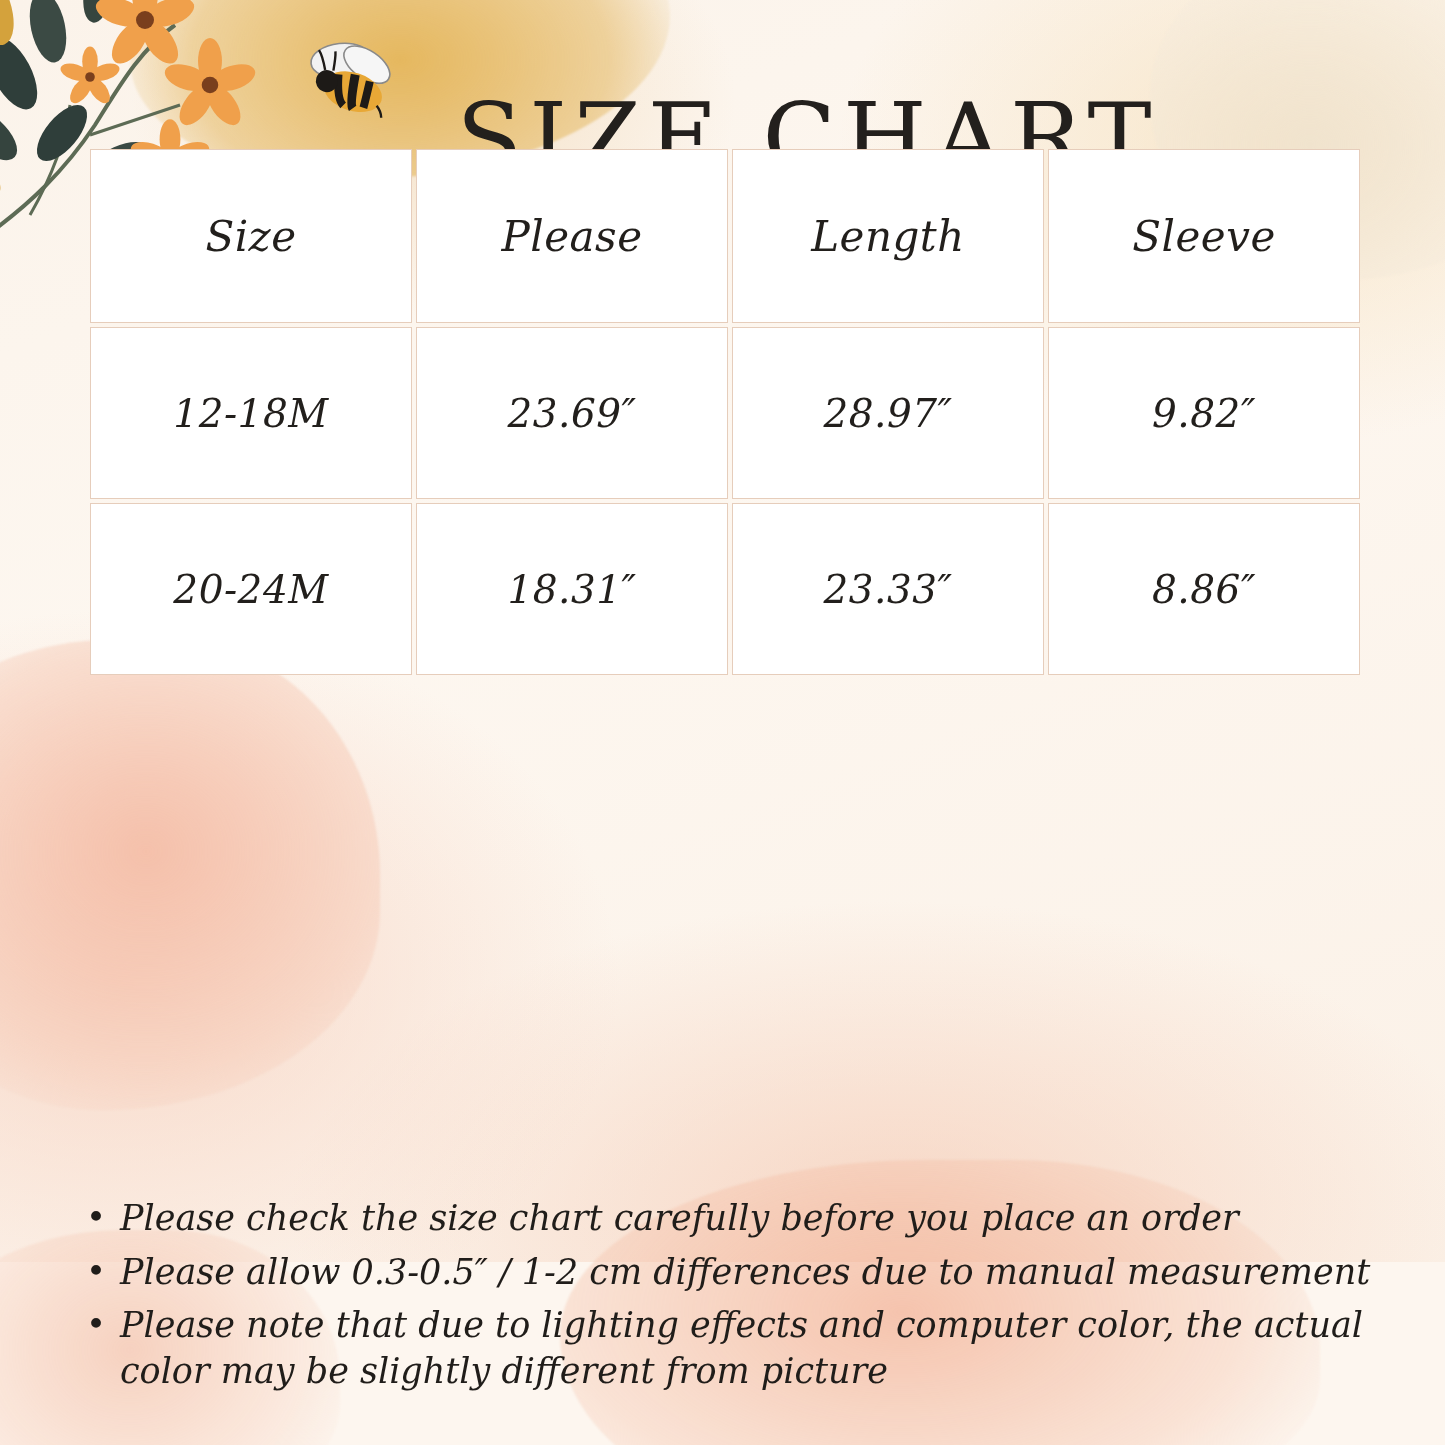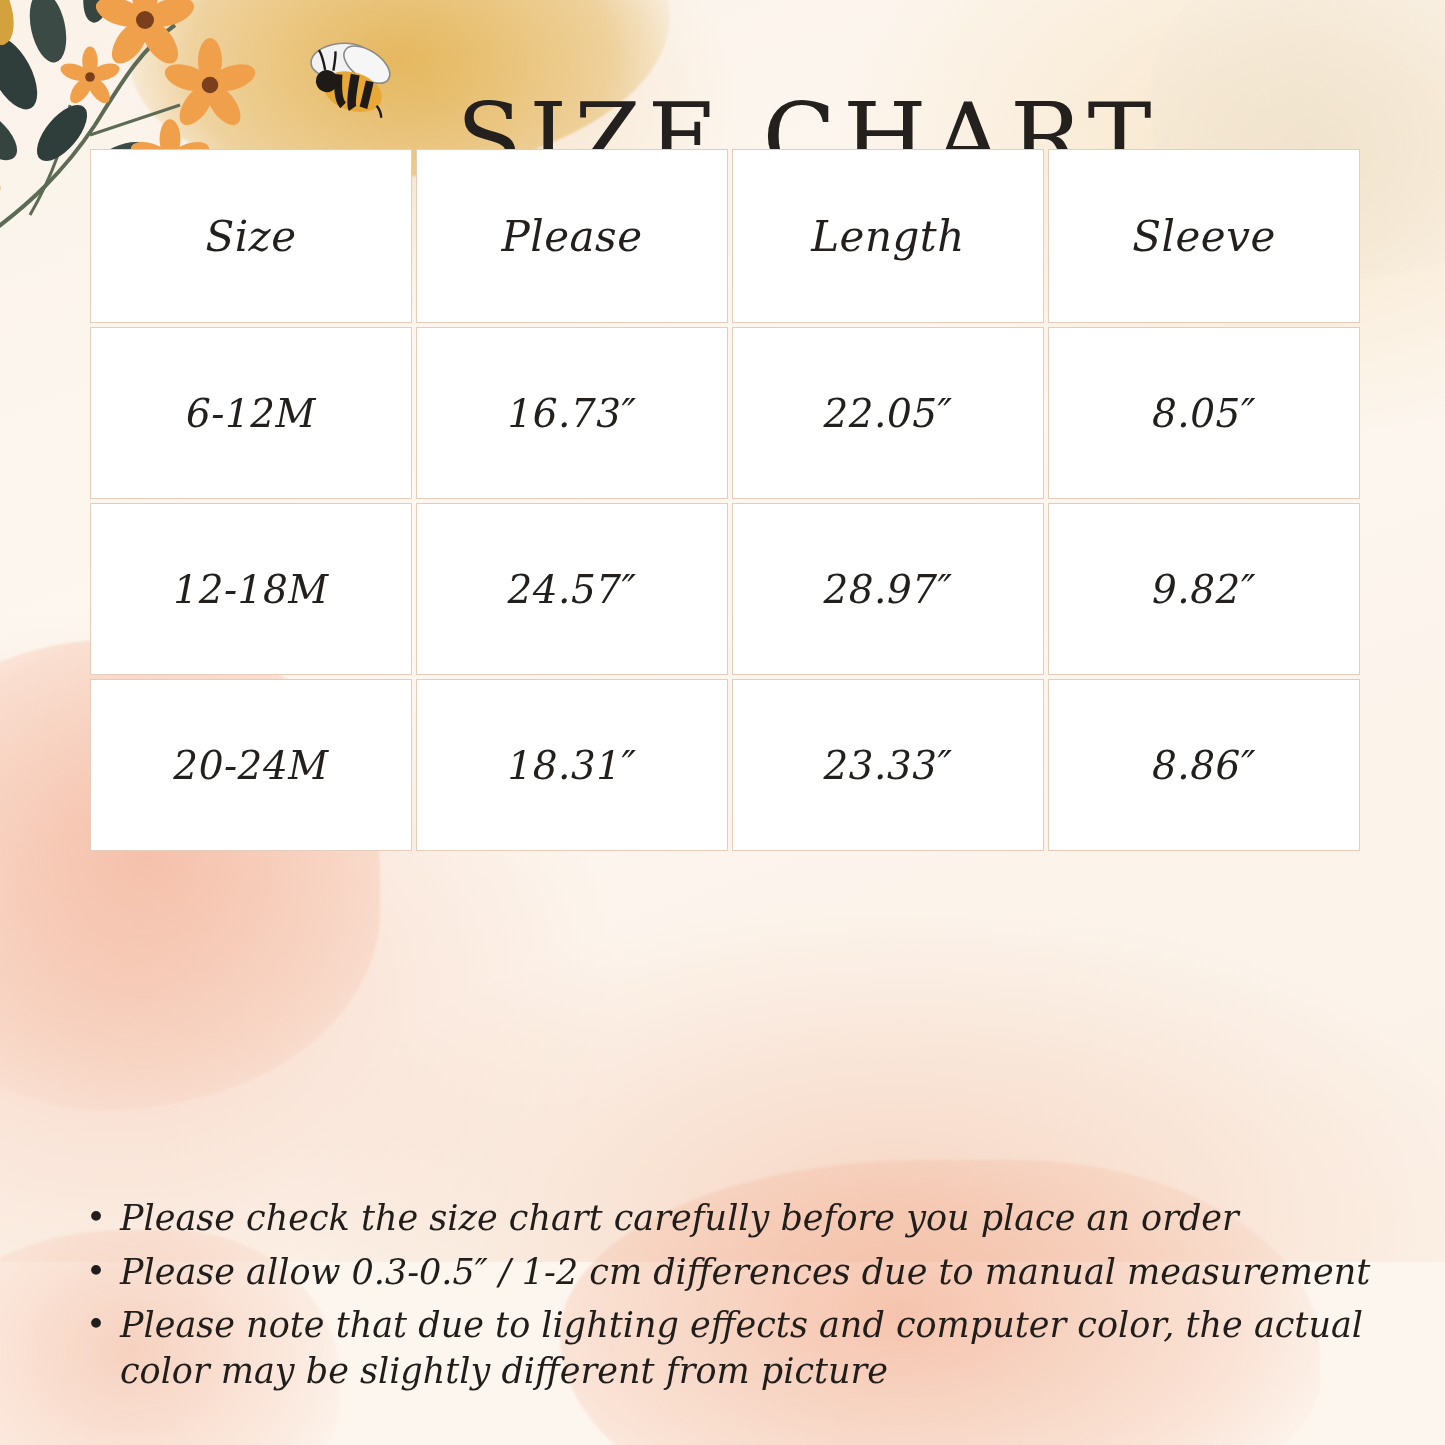--- a/index.html
+++ b/index.html
@@ -234,28 +234,22 @@
   <div class="table-wrap">
     <table class="size-chart">
       <tbody>
         <tr class="header-row">
           <td class="first-col">Size</td>
           <td>Please</td>
           <td>Length</td>
           <td>Sleeve</td>
         </tr>
         <tr>
-          <td class="first-col">6-12M</td>
-          <td>16.73″</td>
-          <td>22.05″</td>
-          <td>8.05″</td>
-        </tr>
-        <tr>
           <td class="first-col">12-18M</td>
-          <td>24.57″</td>
+          <td>23.69″</td>
           <td>28.97″</td>
           <td>9.82″</td>
         </tr>
         <tr>
           <td class="first-col">20-24M</td>
           <td>18.31″</td>
           <td>23.33″</td>
           <td>8.86″</td>
         </tr>
       </tbody>

